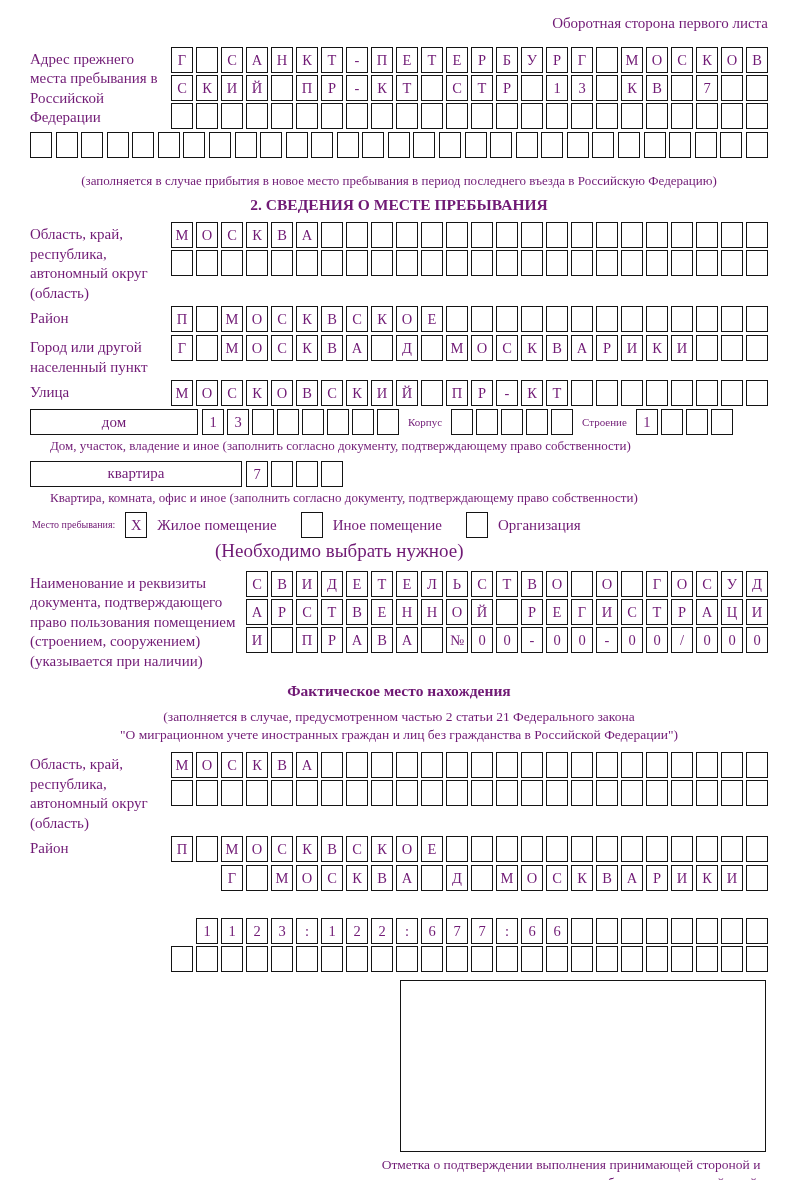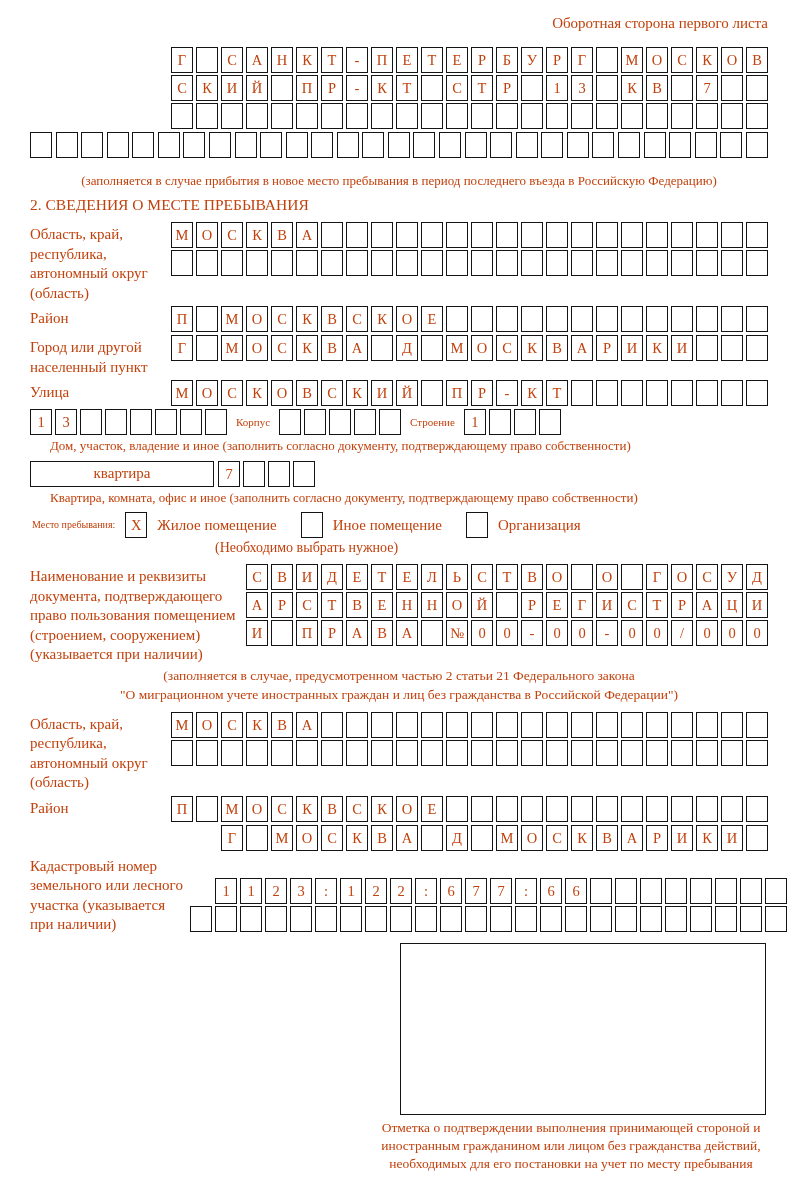--- a/index.html
+++ b/index.html
@@ -1,68 +1,69 @@
 <!DOCTYPE html>
 <html><head>
 <meta charset="utf-8">
 <style>
   html,body{margin:0;padding:0;background:#ffffff;}
   .page{
     width:800px;height:1180px;box-sizing:border-box;
     padding:14px 32px 0 30px;overflow:hidden;
-    background:#ffffff;color:#c2410c;
+    background:#ffffff;color:#701a75;
     font-family:"Liberation Serif","DejaVu Serif",serif;
     font-size:15px;line-height:1.25;
   }
   .corner-note{text-align:right;font-size:15px;margin-bottom:14px;}
   .field{display:flex;margin-bottom:3px;}
   .field .label{flex-shrink:0;font-size:15px;line-height:1.3;padding-top:3px;}
   .lbl-w140{width:140px;} .lbl-w135{width:135px;} .lbl-w212{width:212px;}
   .lbl-w185{width:185px;} .lbl-w160{width:160px;}
   .rows{flex:1;display:flex;flex-direction:column;gap:2px;}
   .cells{display:flex;gap:3px;justify-content:flex-end;}
   .cells.left{justify-content:flex-start;}
   .cells.spread{justify-content:space-between;}
   .cell{
     box-sizing:border-box;flex:0 0 22px;width:22px;height:26px;
     border:1.6px solid #141414;display:flex;align-items:center;justify-content:center;
     font-size:14.5px;background:#fff;
   }
   .fullrow{margin-bottom:2px;}
   .note{font-size:13px;text-align:center;margin:15px 0 6px 0;}
   .note-left{font-size:13px;margin:1px 0 6px 20px;text-align:left;}
-  .sec-title{font-weight:normal;text-align:left;font-size:15.5px;margin:6px 0 8px 0;}
+  .sec-title{font-weight:bold;text-align:center;font-size:15.5px;margin:6px 0 8px 0;}
   .sub-note{font-size:13.5px;text-align:center;margin:0 0 2px 0;}
   .widebox{
     box-sizing:border-box;height:26px;border:1.6px solid #141414;
     display:flex;align-items:center;justify-content:center;font-size:15px;background:#fff;
   }
   .inline-row{display:flex;align-items:center;gap:4px;margin-bottom:3px;}
   .inline-label{font-size:11px;padding:0 5px;white-space:nowrap;}
   .stay-row{display:flex;align-items:center;gap:10px;margin:6px 0 0 2px;}
   .stay-label{font-size:10px;}
   .opt-label{font-size:15px;margin-right:14px;}
-  .choose-note{font-size:14px;margin:1px 0 8px 185px;}
+  .choose-note{font-size:19px;margin:1px 0 8px 185px;}
   .stamp-box{
     box-sizing:border-box;width:366px;height:172px;border:1.8px solid #141414;
     margin:8px 2px 0 auto;background:#fff;
   }
   .stamp-note{
     width:402px;margin:4px -4px 0 auto;text-align:center;
     font-size:13.5px;line-height:1.35;
   }
 </style>
 </head>
 <body>
 
 <div class="page">
 
   <div class="corner-note">Оборотная сторона первого листа</div>
 
   <div class="field">
+    <div class="label lbl-w140">Адрес прежнего места пребывания в Российской Федерации</div>
     <div class="rows">
       <div class="cells">
           <span class="cell">Г</span>
           <span class="cell"></span>
           <span class="cell">С</span>
           <span class="cell">А</span>
           <span class="cell">Н</span>
           <span class="cell">К</span>
           <span class="cell">Т</span>
           <span class="cell">-</span>
@@ -322,20 +323,21 @@
           <span class="cell"></span>
           <span class="cell"></span>
           <span class="cell"></span>
           <span class="cell"></span>
           <span class="cell"></span>
         </div>
     </div>
   </div>
 
   <div class="inline-row">
+    <div class="widebox" style="width:168px;">дом</div>
     <div class="cells left">
         <span class="cell">1</span>
         <span class="cell">3</span>
         <span class="cell"></span>
         <span class="cell"></span>
         <span class="cell"></span>
         <span class="cell"></span>
         <span class="cell"></span>
         <span class="cell"></span>
       </div>
@@ -351,21 +353,21 @@
     <div class="cells left">
         <span class="cell">1</span>
         <span class="cell"></span>
         <span class="cell"></span>
         <span class="cell"></span>
       </div>
   </div>
   <div class="note-left">Дом, участок, владение и иное (заполнить согласно документу, подтверждающему право собственности)</div>
 
   <div class="inline-row">
-    <div class="widebox" style="width:184px;">квартира</div>
+    <div class="widebox" style="width:212px;">квартира</div>
     <div class="cells left">
         <span class="cell">7</span>
         <span class="cell"></span>
         <span class="cell"></span>
         <span class="cell"></span>
       </div>
   </div>
   <div class="note-left">Квартира, комната, офис и иное (заполнить согласно документу, подтверждающему право собственности)</div>
 
   <div class="stay-row">
@@ -447,20 +449,21 @@
           <span class="cell">0</span>
           <span class="cell">0</span>
           <span class="cell">/</span>
           <span class="cell">0</span>
           <span class="cell">0</span>
           <span class="cell">0</span>
         </div>
     </div>
   </div>
 
+  <div class="sec-title" style="margin-top:10px;">Фактическое место нахождения</div>
   <div class="sub-note">(заполняется в случае, предусмотренном частью 2 статьи 21 Федерального закона</div>
   <div class="sub-note" style="margin-bottom:8px;">"О миграционном учете иностранных граждан и лиц без гражданства в Российской Федерации")</div>
 
   <div class="field">
     <div class="label lbl-w135">Область, край, республика, автономный округ (область)</div>
     <div class="rows">
       <div class="cells">
           <span class="cell">М</span>
           <span class="cell">О</span>
           <span class="cell">С</span>
@@ -570,21 +573,20 @@
           <span class="cell">Р</span>
           <span class="cell">И</span>
           <span class="cell">К</span>
           <span class="cell">И</span>
           <span class="cell"></span>
         </div>
     </div>
   </div>
 
   <div class="field">
-    <div class="label lbl-w160">Кадастровый номер земельного или лесного участка (указывается при наличии)</div>
     <div class="rows" style="padding-top:24px;">
       <div class="cells">
           <span class="cell">1</span>
           <span class="cell">1</span>
           <span class="cell">2</span>
           <span class="cell">3</span>
           <span class="cell">:</span>
           <span class="cell">1</span>
           <span class="cell">2</span>
           <span class="cell">2</span>

